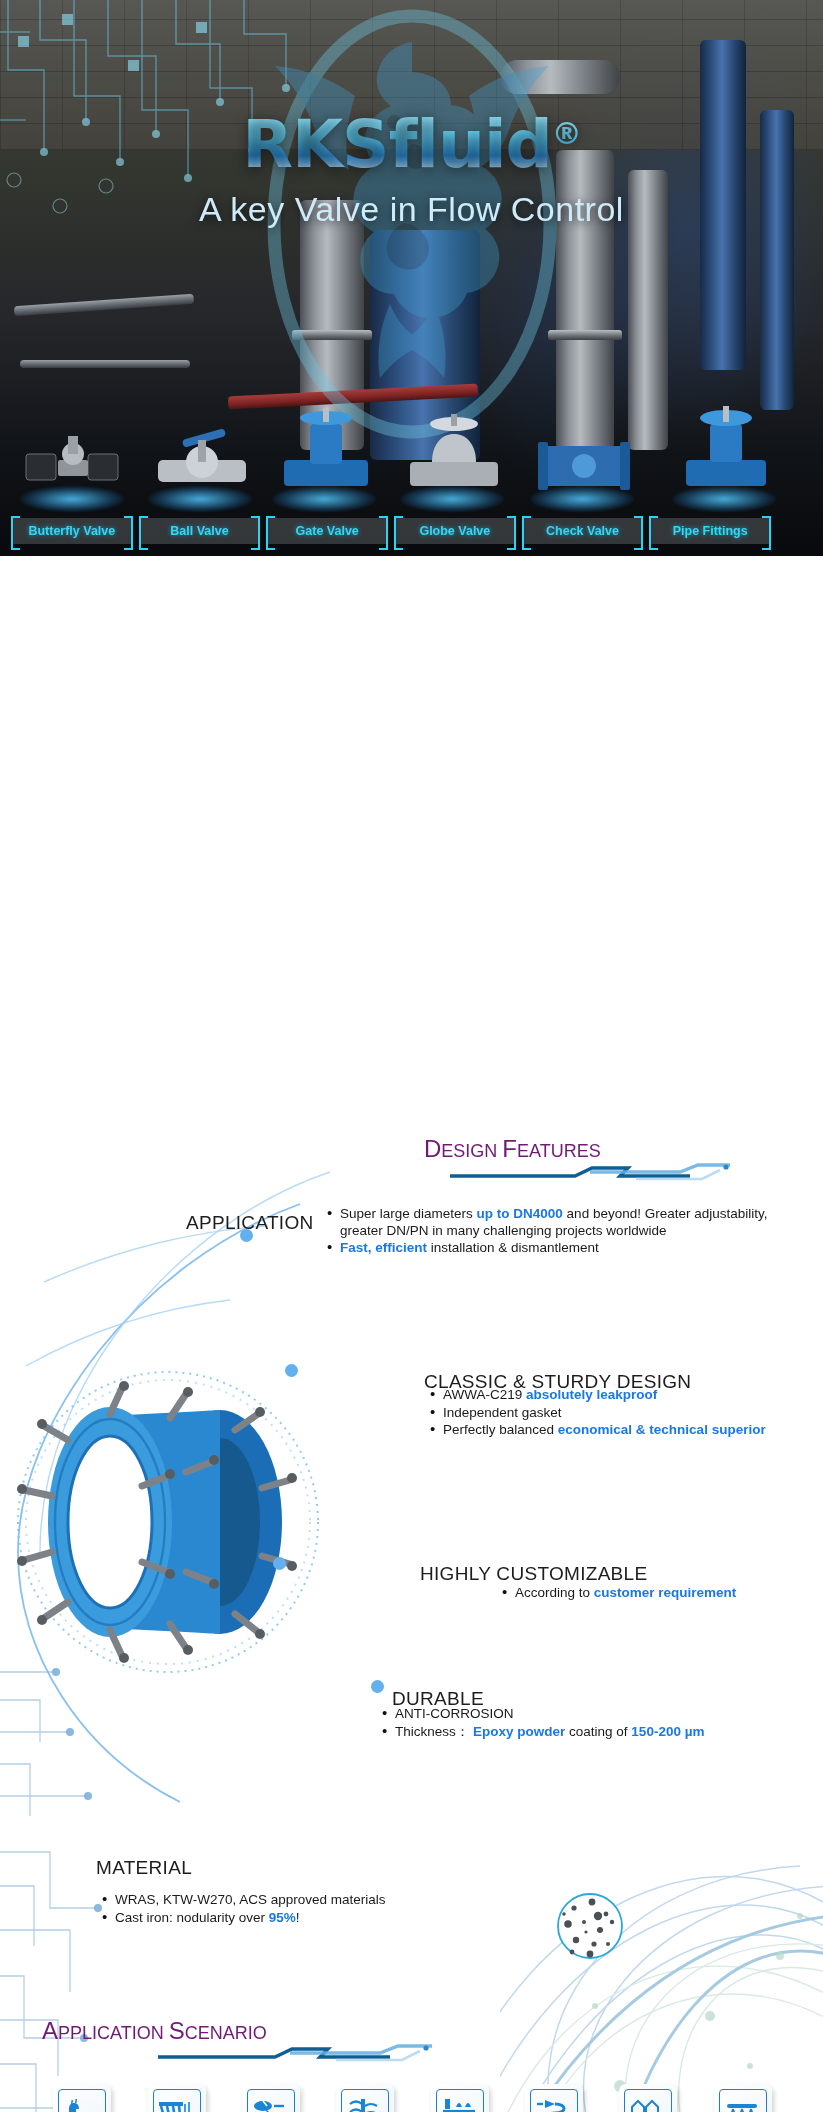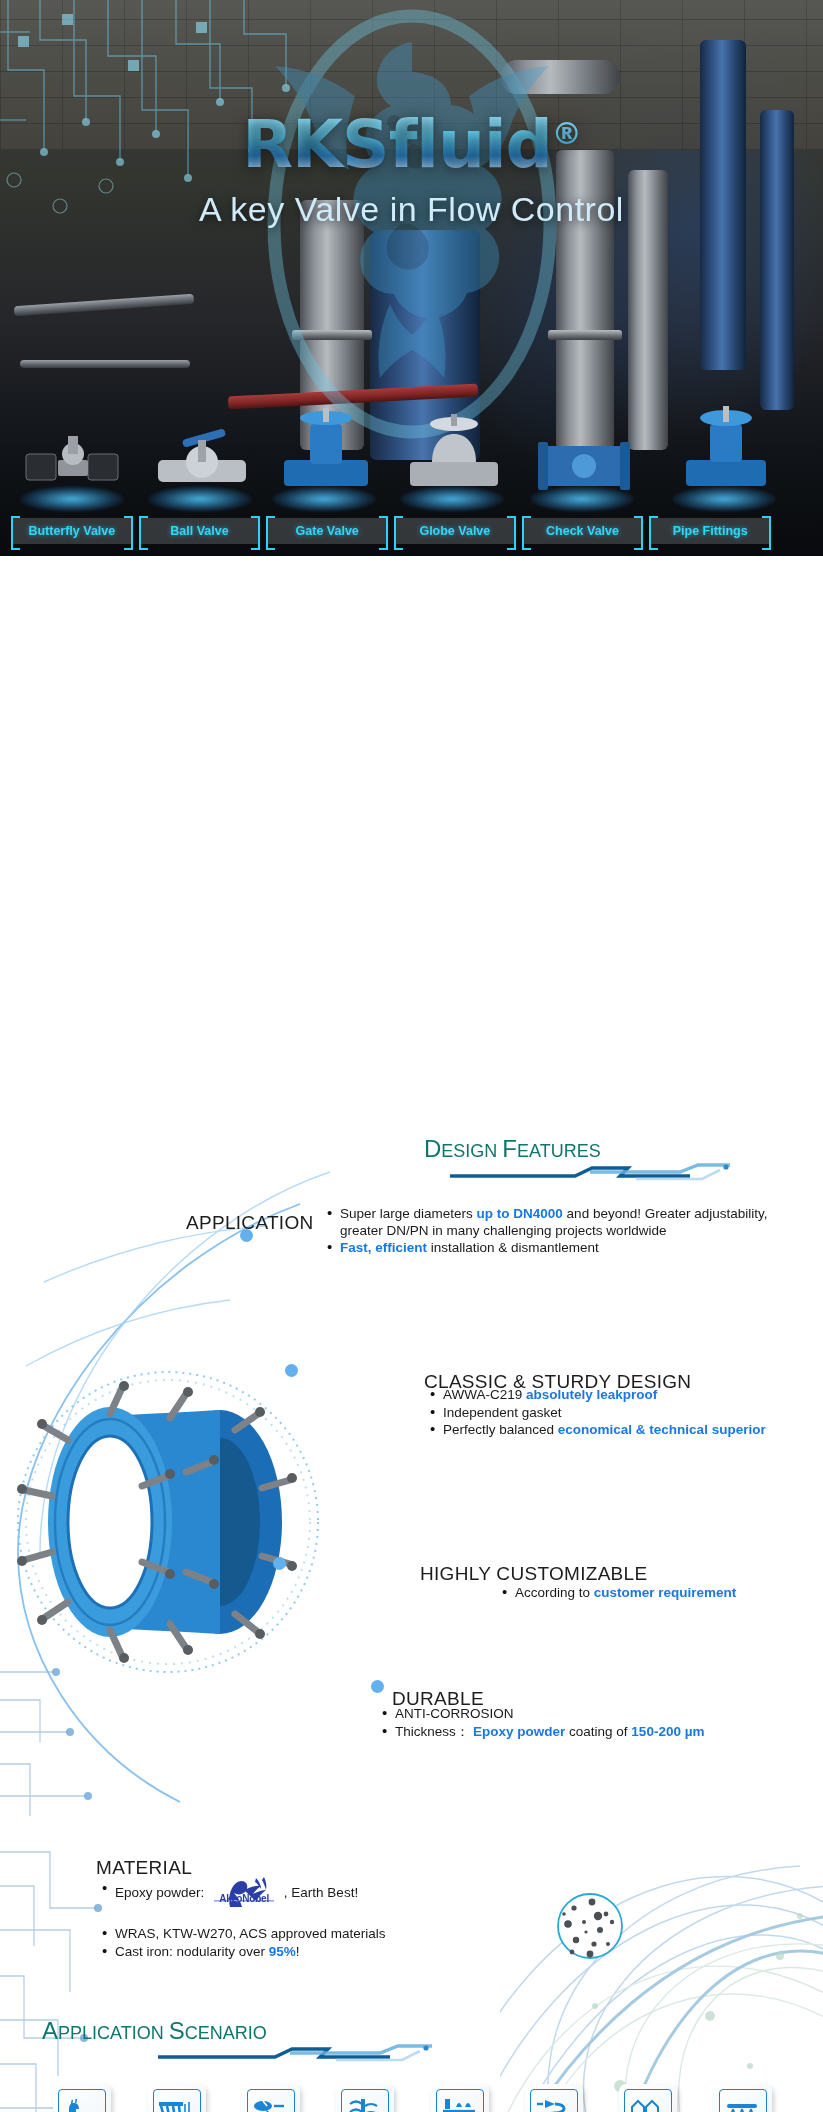--- a/index.html
+++ b/index.html
@@ -153,21 +153,21 @@
 
   
   .content { position: relative; width: 823px; }
 
   .bg-deco { position: absolute; pointer-events: none; }
 
   
   .sec-title {
     position: relative;
     font-family: "Liberation Sans", sans-serif;
-    color: #0f766e;
+    color: #701a75;
     white-space: nowrap;
   }
   .sec-title .big { font-size: 24px; }
   .sec-title .sml { font-size: 18px; }
 
   .h-label {
     font-size: 19px;
     color: #1d1d1d;
     letter-spacing: .3px;
     white-space: nowrap;
@@ -569,34 +569,20 @@
 
   <div class="dot" style="left:371px;top:1124px;"></div>
   <div class="h-label" style="position:absolute;left:392px;top:1113px;">DURABLE</div>
   <ul class="feat" style="position:absolute;left:380px;top:1150px;width:410px;">
     <li><span>ANTI-CORROSION</span></li>
     <li>Thickness：<span class="hl"> Epoxy powder</span> coating of <span class="hl">150-200 µm</span></li>
   </ul>
 
   <div class="h-label" style="position:absolute;left:96px;top:1282px;">MATERIAL</div>
   <ul class="feat" style="position:absolute;left:100px;top:1320px;width:620px;">
-    <li style="line-height:26px;">
-      <span>Epoxy powder:</span>
-      <span class="akzo">
-        <svg width="72" height="32" viewBox="0 0 72 32">
-          <path d="M22 31 C20 22 22 13 27 8 C30 5 34 4 37 6 C40 8 40 13 37 16 C34 19 29 19 26 17 C30 22 33 26 34 31 Z" fill="#2b3ea8"></path>
-          <path d="M36 14 C42 11 48 9 53 10 C50 12 47 15 45 18 C49 16 54 14 58 14 C54 17 50 21 48 26 C45 22 40 18 36 14 Z" fill="#2b3ea8"></path>
-          <path d="M48 2 C51 5 53 9 53 13 C51 10 49 7 47 6 Z" fill="#2b3ea8"></path>
-          <path d="M56 1 C58 5 59 10 58 14 C57 10 55 6 54 4 Z" fill="#2b3ea8"></path>
-          <rect x="6" y="24" width="60" height="1.6" fill="#9aa7dd"></rect>
-        </svg>
-        <span class="nm">AkzoNobel</span>
-      </span>
-      <span>, Earth Best!</span>
-    </li>
     <li style="margin-top:16px;"><span>WRAS, KTW-W270, ACS approved materials</span></li>
     <li>Cast iron: nodularity over <span class="hl">95%</span>!</li>
   </ul>
 
   <div class="sec-title" style="position:absolute;left:42px;top:1461px;">
     <span class="big">A</span><span class="sml">PPLICATION&nbsp;</span><span class="big">S</span><span class="sml">CENARIO</span>
     
   </div>
   <svg class="bg-deco" style="left:150px;top:1488px;" width="290" height="22" viewBox="0 0 290 22">
     <path d="M8 13 H125 L142 5 H178 L170 13 H240" stroke="#0f5e93" stroke-width="3.4" fill="none"></path>

